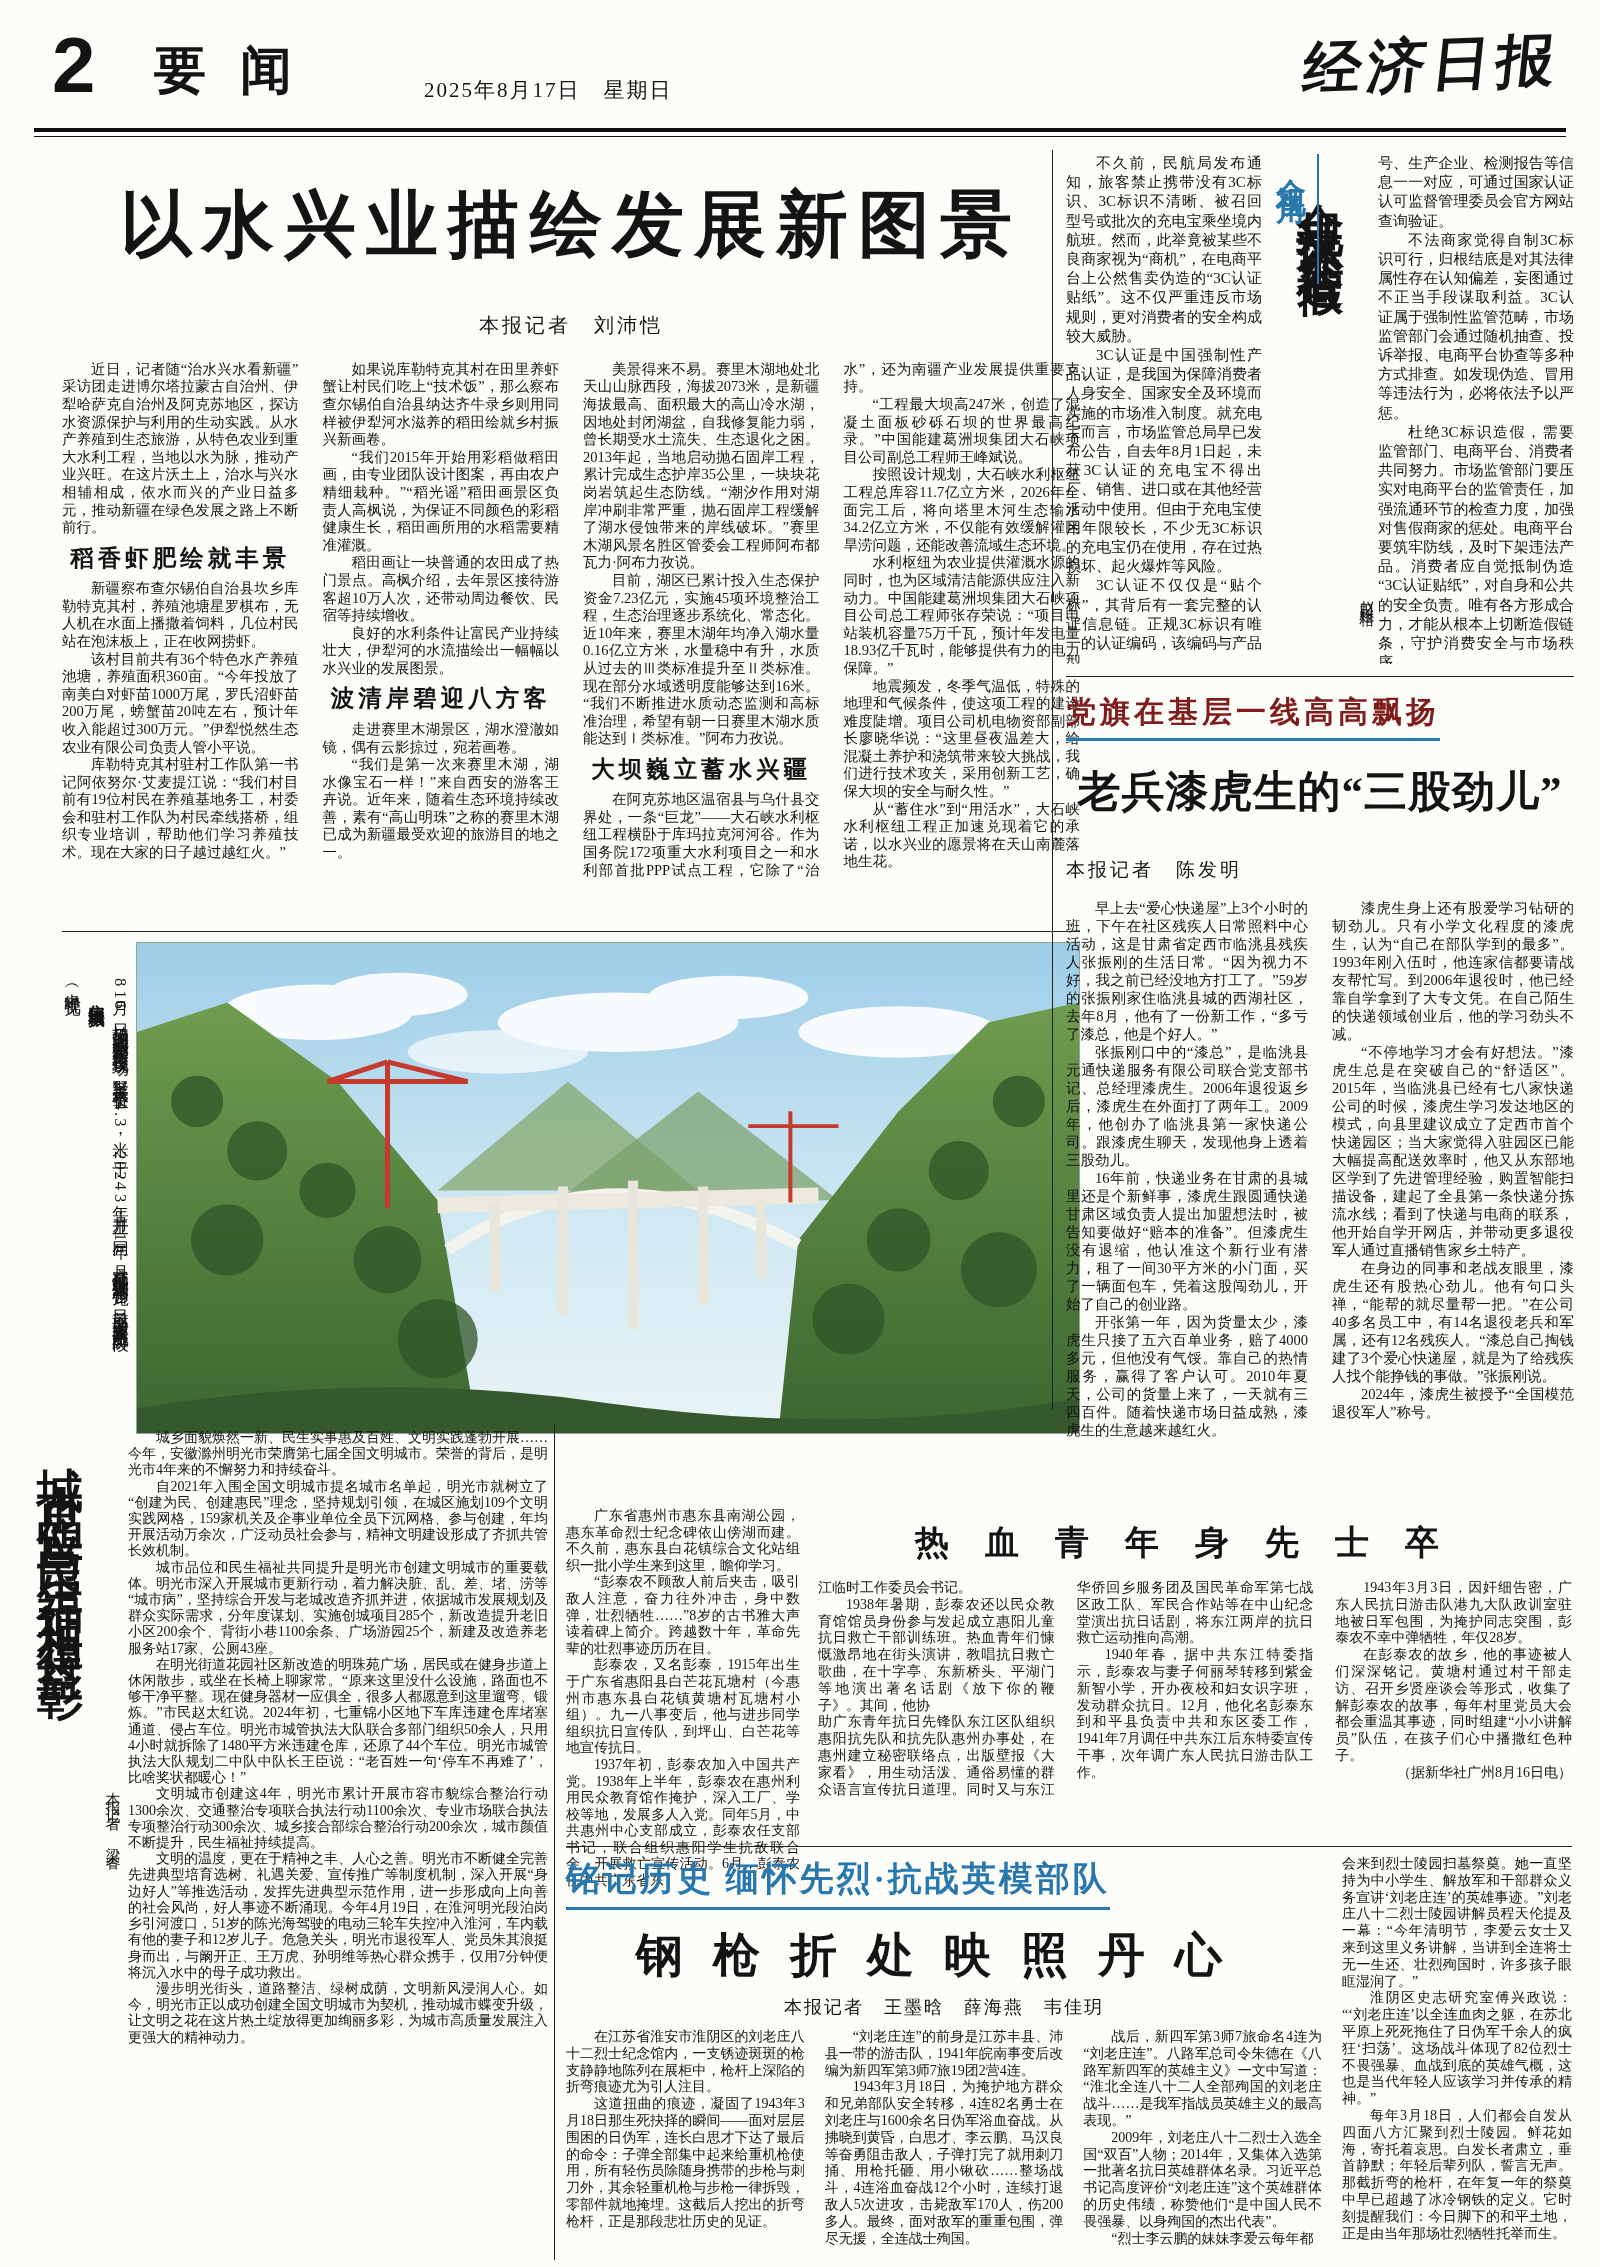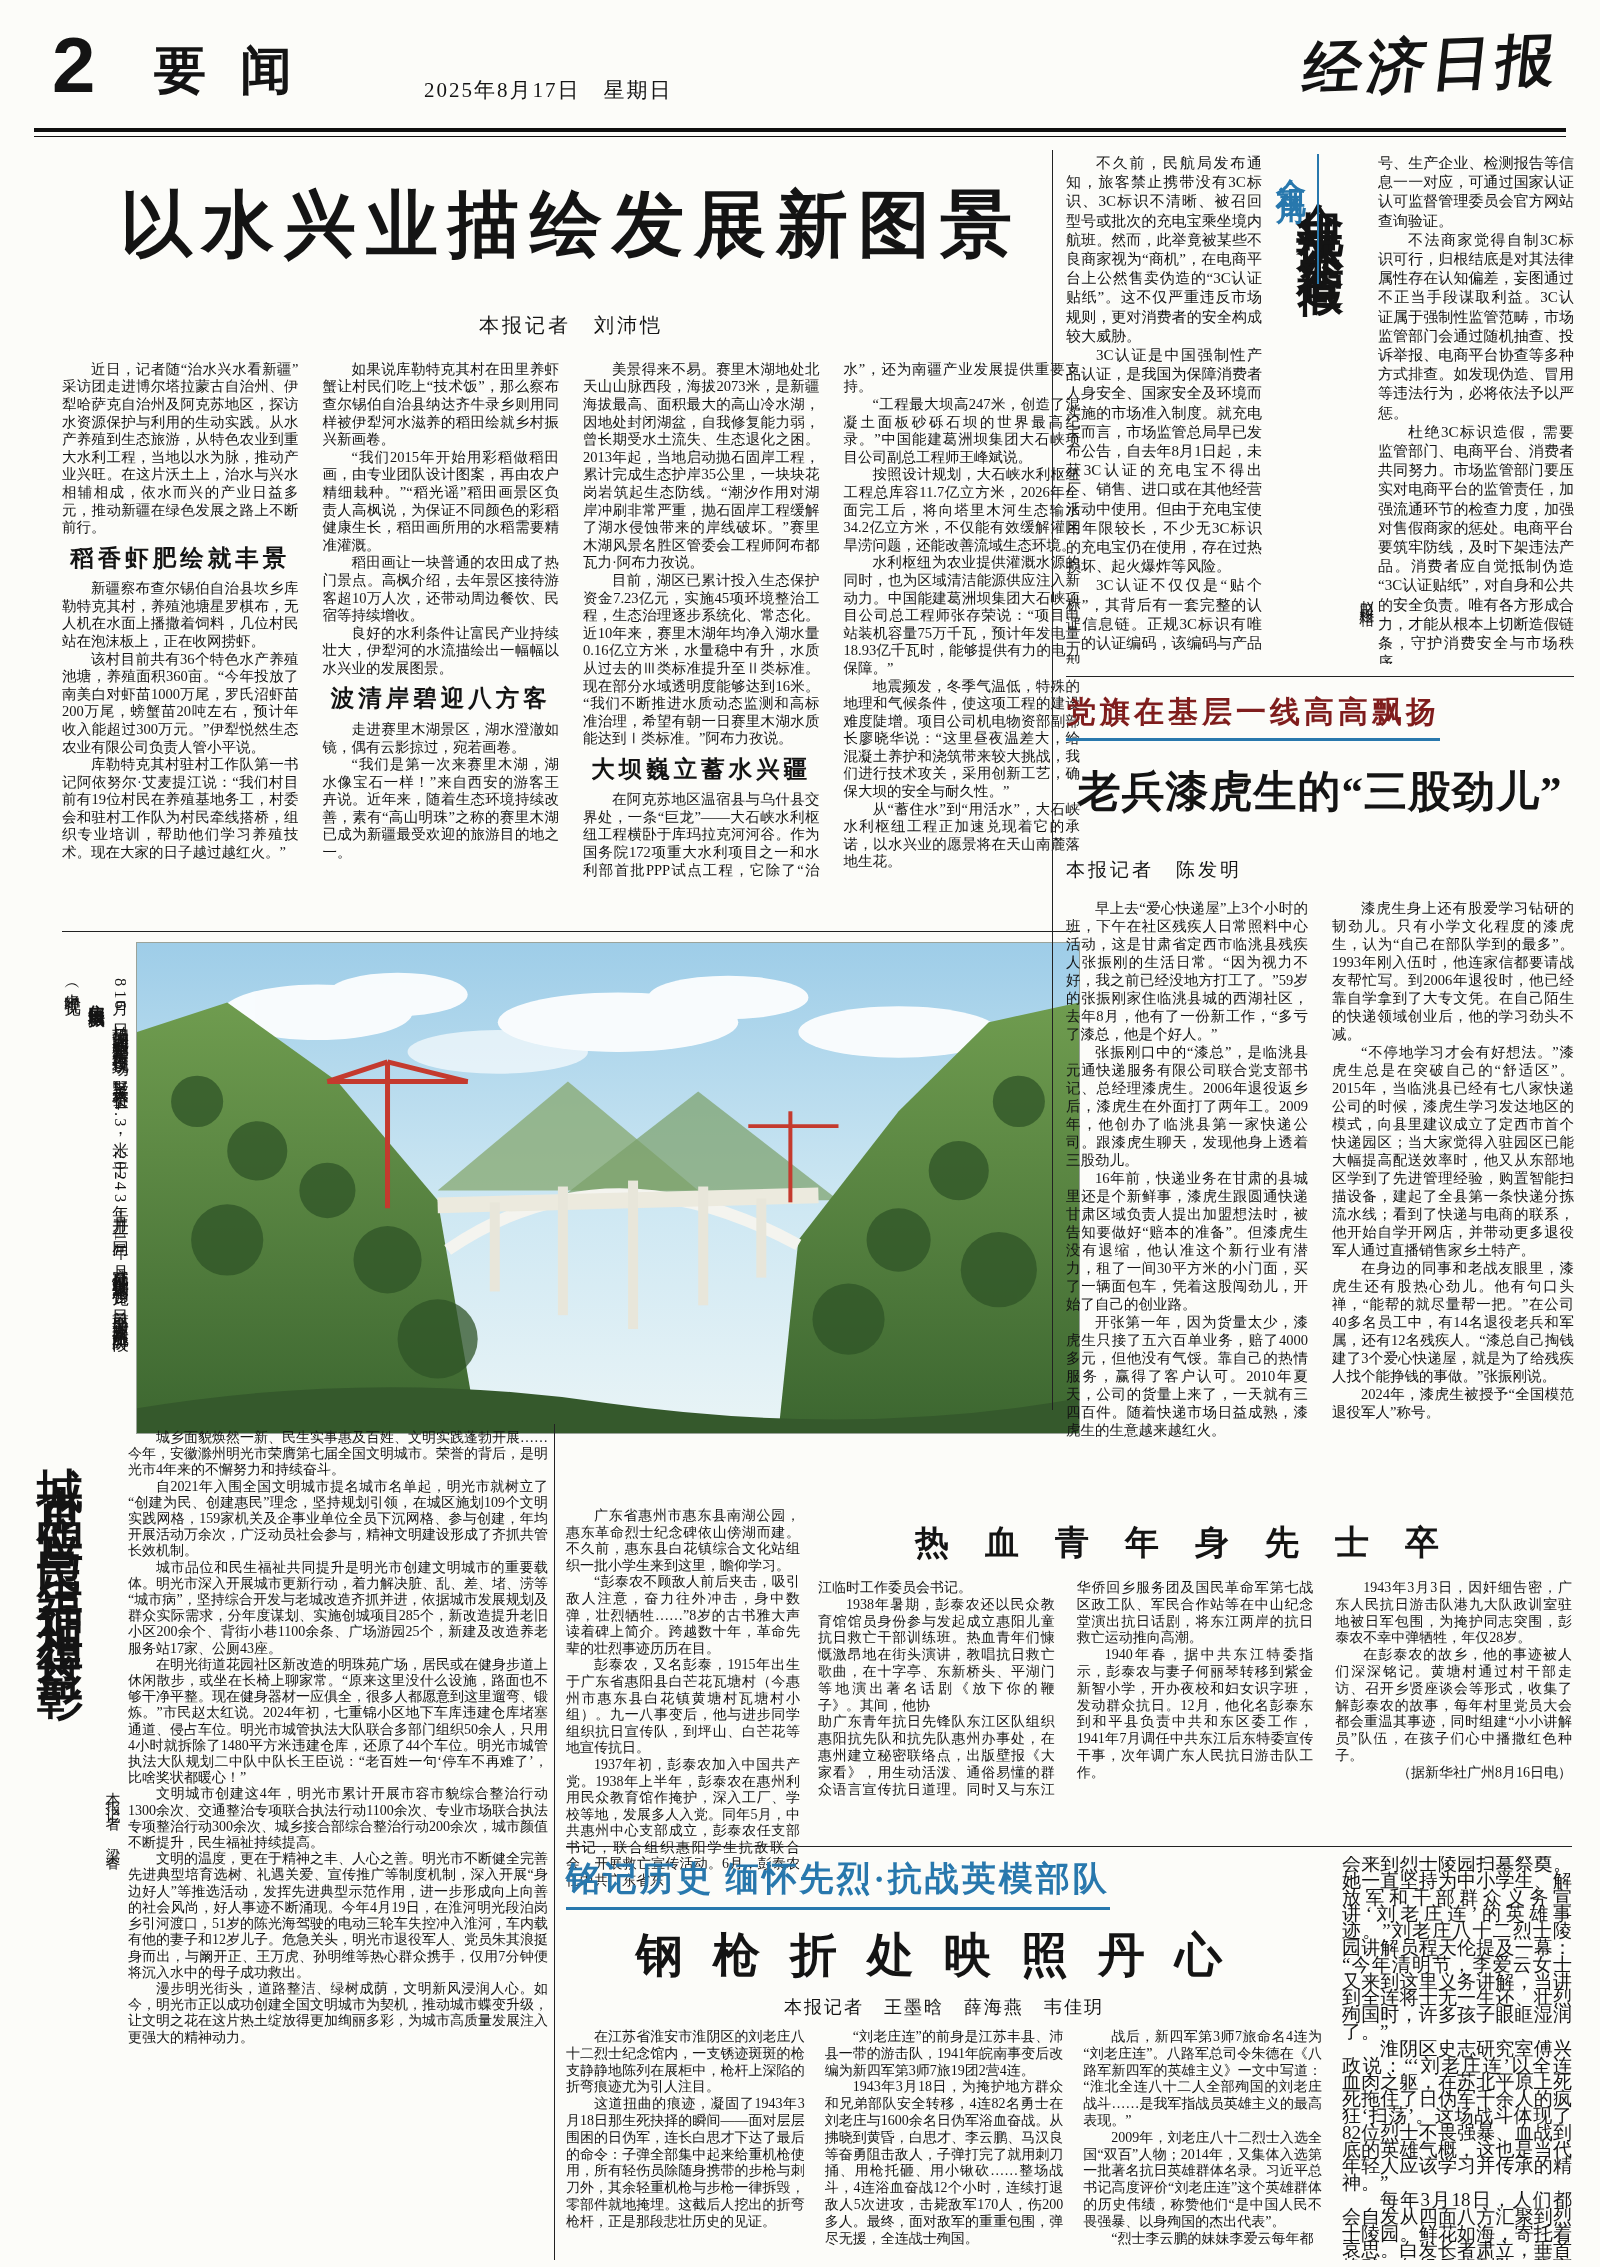--- a/index.html
+++ b/index.html
@@ -72,21 +72,21 @@
   .rx-cols{column-count:3;column-gap:22px;height:252px;overflow:hidden;font-size:14px;line-height:16.8px;}
   .hrule-rx{position:absolute;left:566px;top:1846px;width:1006px;border-top:1px solid #222;}
   
   .gq{position:absolute;left:566px;top:1856px;width:1006px;height:404px;display:flex;}
   .gq-left{width:756px;display:flex;flex-direction:column;margin-right:20px;}
   .gq-kicker{align-self:flex-start;color:#2878ad;font-size:34px;font-weight:900;letter-spacing:3px;
              border-bottom:3px solid #2878ad;padding-bottom:5px;}
   .gq-title{text-align:center;font-size:47px;font-weight:900;letter-spacing:30px;margin:14px 0 8px 0;}
   .gq-byline{text-align:center;font-size:18px;letter-spacing:2px;margin-bottom:10px;}
   .gq-cols{column-count:3;column-gap:20px;height:224px;overflow:hidden;font-size:14px;line-height:16.8px;}
-  .gq-right{width:230px;height:100%;overflow:hidden;font-size:19px;line-height:16.8px;}
+  .gq-right{width:230px;height:100%;overflow:hidden;font-size:14px;line-height:16.8px;}
 </style>
 </head>
 <body>
 
 <div id="page" data-name="newspaper-page">
 
   <div class="header" data-name="page-header">
     <div class="pagenum" data-name="page-number">2</div>
     <div class="section" data-name="section-title">要闻</div>
     <div class="date" data-name="publication-date">2025年8月17日　星期日</div>

